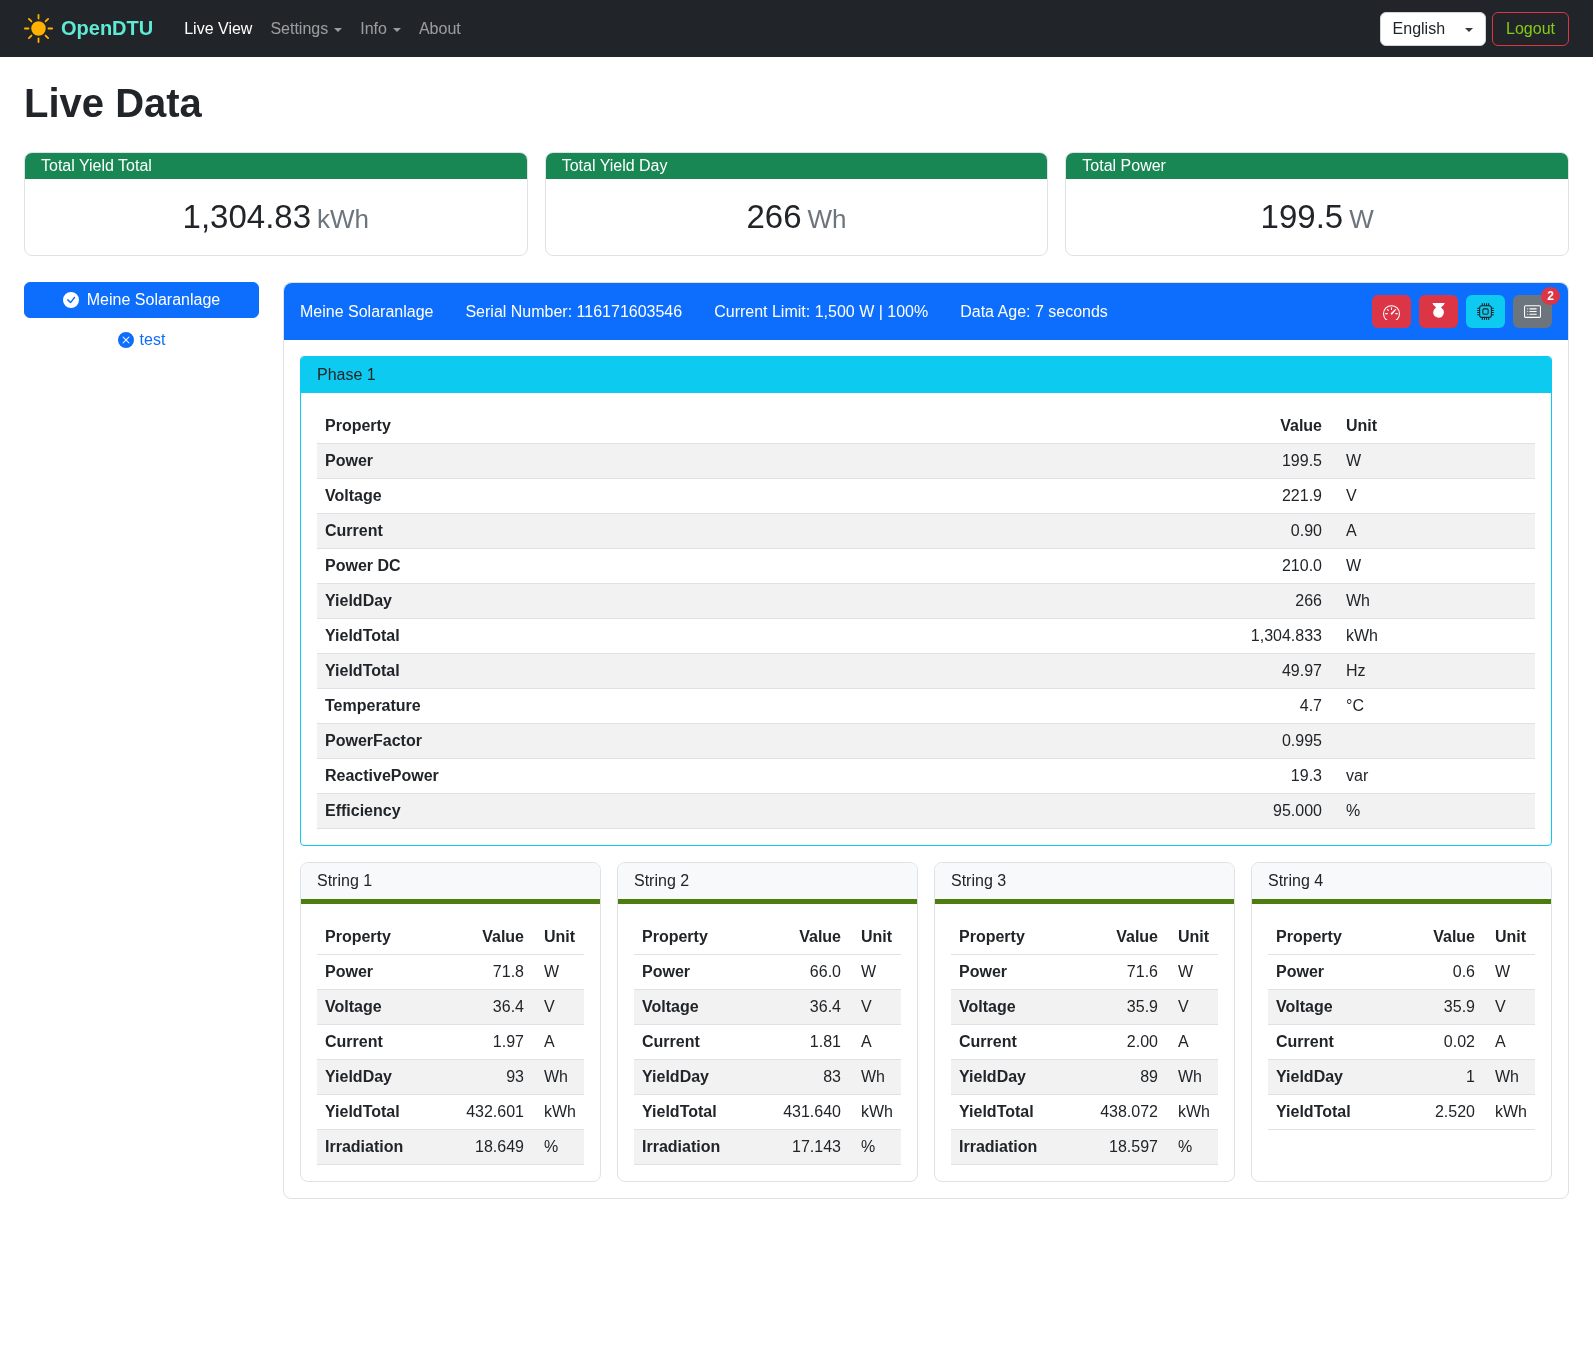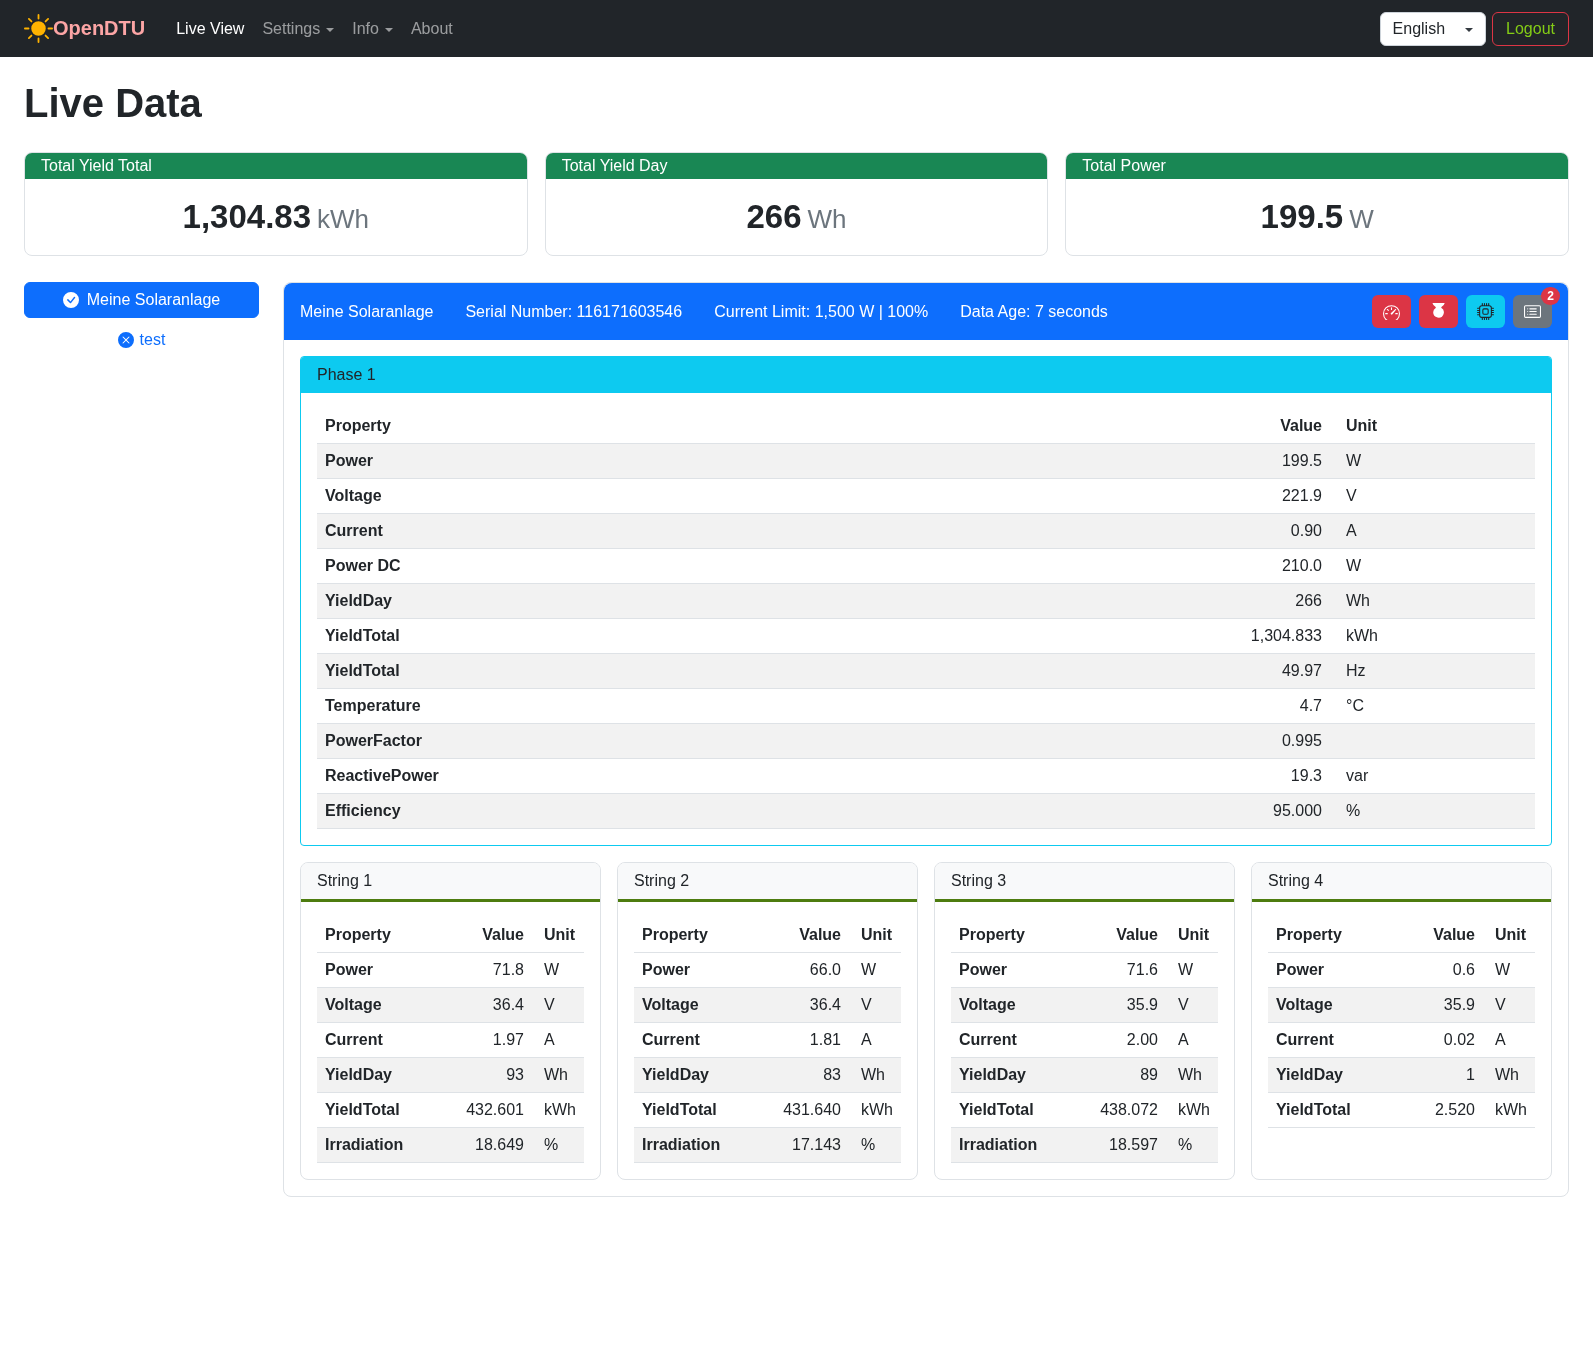--- a/index.html
+++ b/index.html
@@ -8,21 +8,21 @@
     font-family: "Liberation Sans", sans-serif;
     background:#fff; color:#212529;
     min-width:1593px;
   }
   
   .navbar {
     background:#212529; height:57px;
     display:flex; align-items:center;
     padding:0 24px; gap:4px;
   }
-  .brand { display:flex; align-items:center; color:#fca5a5; font-size:20px; font-weight:600; cursor:pointer; margin-right:18px; }
+  .brand { display:flex; align-items:center; gap:8px; color:#5eead4; font-size:20px; font-weight:600; cursor:pointer; margin-right:18px; }
   .brand svg { display:block; }
   .nav-links { display:flex; align-items:center; }
   .nav-link {
     color:rgba(255,255,255,.55); font-size:16px;
     padding:8px 9px; display:flex; align-items:center; gap:6px;
     cursor:pointer; text-decoration:none;
   }
   .nav-link.active { color:#fff; }
   .caret { width:0; height:0; border-left:4px solid transparent; border-right:4px solid transparent; border-top:4px solid currentColor; display:inline-block; margin-top:2px; }
   .nav-right { margin-left:auto; display:flex; align-items:flex-end; gap:6px; }
@@ -38,21 +38,21 @@
     font-family:inherit;
   }
   
   .container { padding: 10px 24px 24px; }
   .page-title { font-size:40px; font-weight:700; margin:14px 0 26px; color:#212529; }
   
   .summary-row { display:flex; gap:17px; margin-bottom:26px; }
   .summary-card { flex:1; border:1px solid #dee2e6; border-radius:8px; background:#fff; overflow:hidden; }
   .summary-card .card-header { background:#198754; color:#fff; font-size:16px; padding:4px 16px; }
   .summary-card .card-body { padding:19px 16px; text-align:center; }
-  .big-value { font-size:33px; font-weight:700; color:#212529; }
+  .big-value { font-size:33px; font-weight:400; color:#212529; }
   .big-unit { font-size:26px; color:#6c757d; margin-left:6px; }
   
   .content-row { display:flex; gap:24px; align-items:flex-start; }
   .sidebar { width:235px; flex-shrink:0; }
   .inverter-btn {
     width:100%; background:#0d6efd; border:1px solid #0d6efd; color:#fff;
     border-radius:6px; padding:8px 12px; font-size:16px;
     display:flex; align-items:center; justify-content:center; gap:8px; cursor:pointer;
     font-family:inherit;
   }
@@ -87,21 +87,21 @@
   table.data-table { width:100%; border-collapse:collapse; font-size:16px; }
   .data-table th, .data-table td { padding:8px; text-align:left; border-bottom:1px solid #dee2e6; }
   .data-table .prop { font-weight:700; }
   .data-table .val { text-align:right; }
   .phase-table .val { width:120px; }
   .phase-table .unit { width:205px; padding-left:16px; }
   .phase-table tbody tr:nth-child(odd) { background:rgba(0,0,0,.05); }
   
   .strings-row { display:grid; grid-template-columns:repeat(4,1fr); gap:16px; }
   .string-card { border:1px solid #dee2e6; border-radius:8px; background:#fff; overflow:hidden; display:flex; flex-direction:column; }
-  .string-header { background:#f8f9fa; border-bottom:3px solid #4d7c0f; font-size:16px; padding:9px 16px; }
+  .string-header { background:#f8f9fa; border-bottom:5px solid #4d7c0f; font-size:16px; padding:9px 16px; }
   .string-body { padding:16px; flex:1; }
   .string-table { font-size:15px; }
   .string-table .val { width:72px; }
   .string-table .unit { width:46px; padding-left:12px; }
   .string-table tbody tr:nth-child(even) { background:rgba(0,0,0,.05); }
 </style>
 </head>
 <body>
 
 <nav class="navbar">

